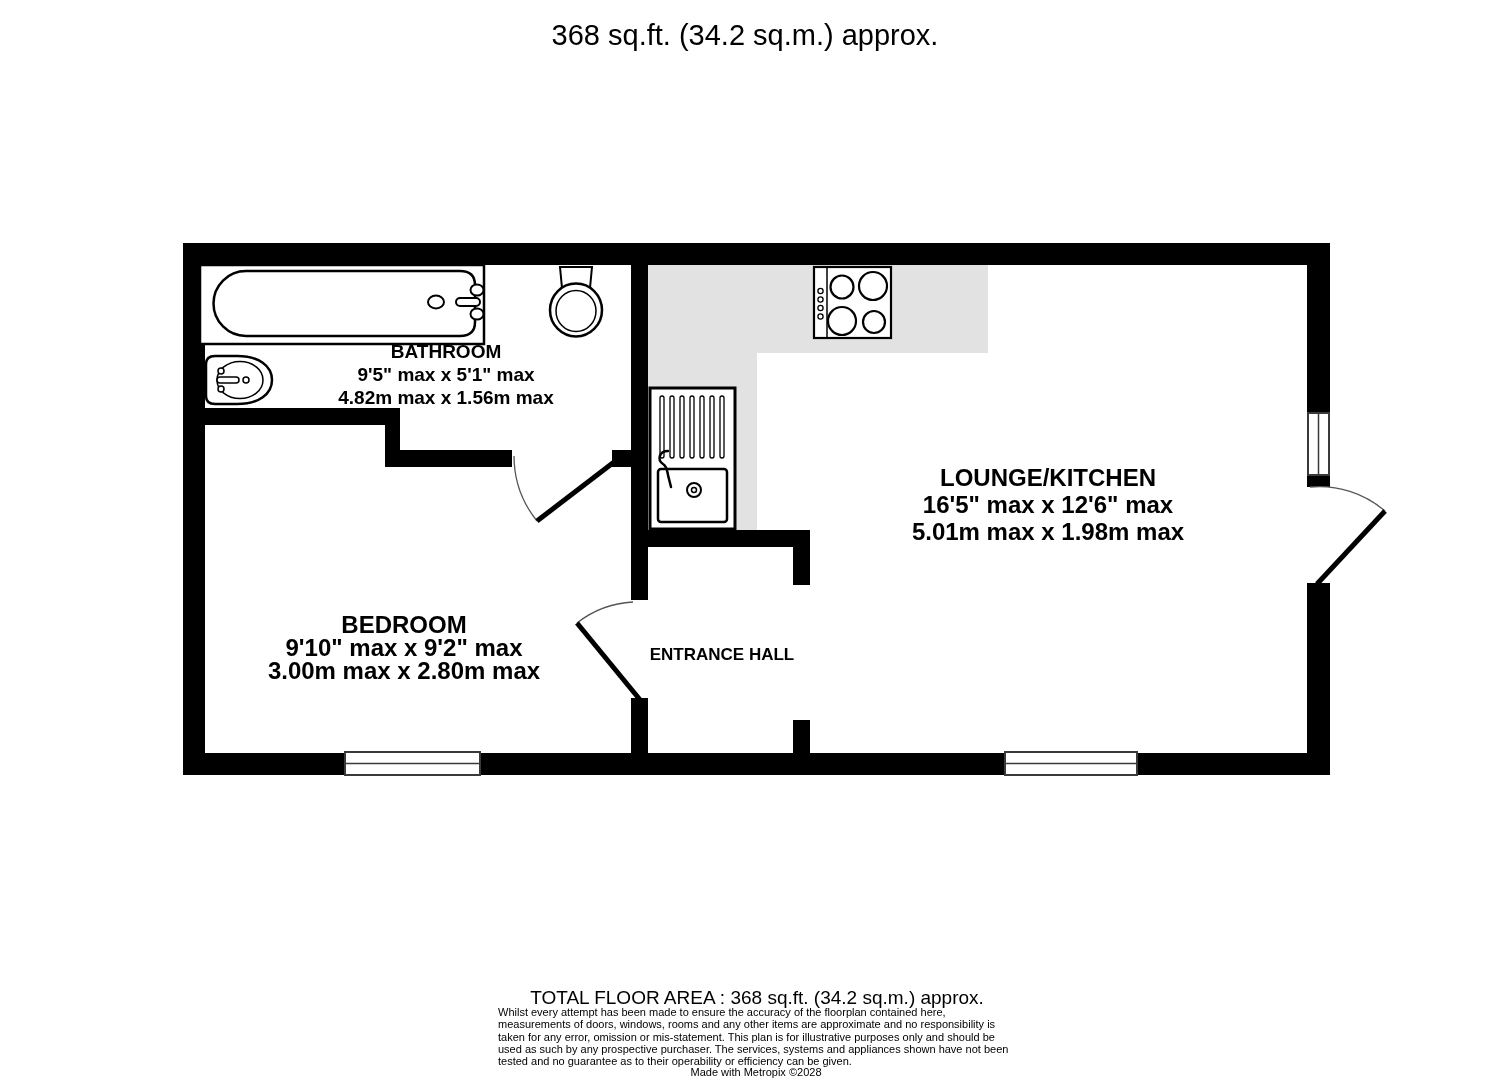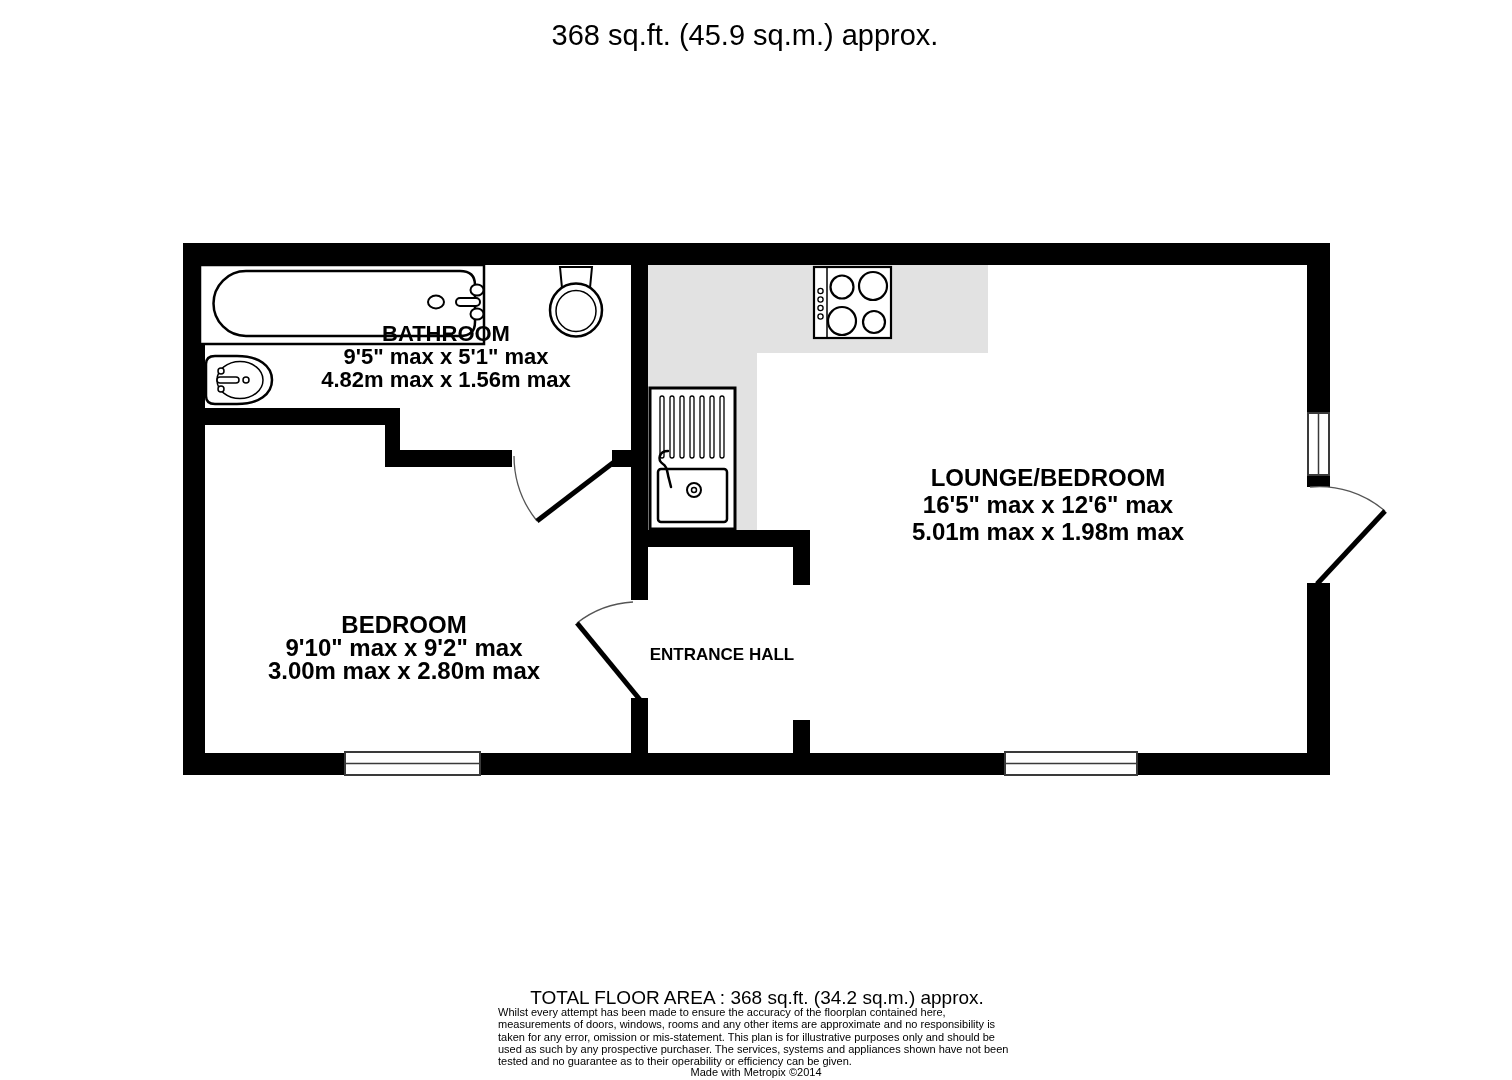--- a/index.html
+++ b/index.html
@@ -11,21 +11,21 @@
   }
   #plan-svg{position:absolute;left:0;top:0;}
   .header-block{
     position:absolute;left:745px;top:18px;transform:translateX(-50%);
     text-align:center;font-size:29px;line-height:35px;white-space:nowrap;
   }
   .room-label{
     position:absolute;transform:translateX(-50%);
     text-align:center;font-weight:bold;white-space:nowrap;
   }
-  .lbl-bathroom{left:446px;top:322px;font-size:22px;line-height:23px;}
+  .lbl-bathroom{left:446px;top:340px;font-size:19px;line-height:23px;}
   .lbl-bedroom{left:404px;top:613px;font-size:24px;line-height:23px;}
   .lbl-lounge{left:1048px;top:464px;font-size:24px;line-height:27px;}
   .lbl-hall{left:722px;top:646px;font-size:17px;line-height:18px;text-align:right;}
   .total-area{
     position:absolute;left:757px;top:987px;transform:translateX(-50%);
     font-size:19px;white-space:nowrap;
   }
   .disclaimer{
     position:absolute;left:756px;top:1006px;transform:translateX(-50%);
     width:516px;font-size:11px;line-height:12.3px;
@@ -140,40 +140,40 @@
     <path d="M 633,602 A 99,99 0 0 0 577,623" fill="none" stroke="var(--door-arc)" stroke-width="1.3"></path>
     <line x1="641" y1="701" x2="577" y2="623" stroke="var(--wall)" stroke-width="5"></line>
   </g>
   <g>
     <path d="M 1310,487 A 100,100 0 0 1 1385,511" fill="none" stroke="var(--door-arc)" stroke-width="1.3"></path>
     <line x1="1317" y1="584" x2="1385" y2="511" stroke="var(--wall)" stroke-width="5"></line>
   </g>
 </svg>
 
 <div class="header-block">
-  <div>368 sq.ft. (45.9 sq.m.) approx.</div>
+  <div>368 sq.ft. (34.2 sq.m.) approx.</div>
 </div>
 
 <div class="room-label lbl-bathroom">
   <div>BATHROOM</div>
   <div>9'5" max x 5'1" max</div>
   <div>4.82m max x 1.56m max</div>
 </div>
 
 <div class="room-label lbl-bedroom">
   <div>BEDROOM</div>
   <div>9'10" max x 9'2" max</div>
   <div>3.00m max x 2.80m max</div>
 </div>
 
 <div class="room-label lbl-lounge">
-  <div>LOUNGE/BEDROOM</div>
+  <div>LOUNGE/KITCHEN</div>
   <div>16'5" max x 12'6" max</div>
   <div>5.01m max x 1.98m max</div>
 </div>
 
 <div class="room-label lbl-hall">
   <div>ENTRANCE HALL</div>
 </div>
 
 <div class="total-area">TOTAL FLOOR AREA : 368 sq.ft. (34.2 sq.m.) approx.</div>
 <div class="disclaimer">Whilst every attempt has been made to ensure the accuracy of the floorplan contained here, measurements of doors, windows, rooms and any other items are approximate and no responsibility is taken for any error, omission or mis-statement. This plan is for illustrative purposes only and should be used as such by any prospective purchaser. The services, systems and appliances shown have not been tested and no guarantee as to their operability or efficiency can be given.</div>
-<div class="credit">Made with Metropix ©2014</div>
+<div class="credit">Made with Metropix ©2028</div>
 
 </body></html>

